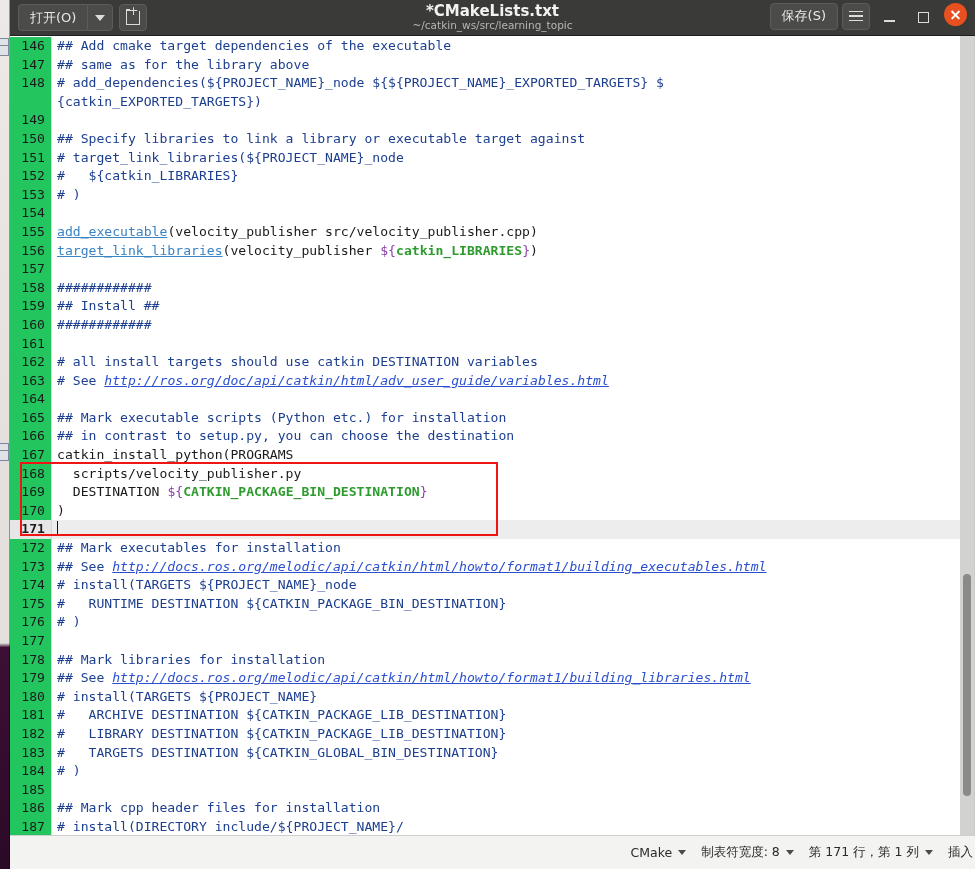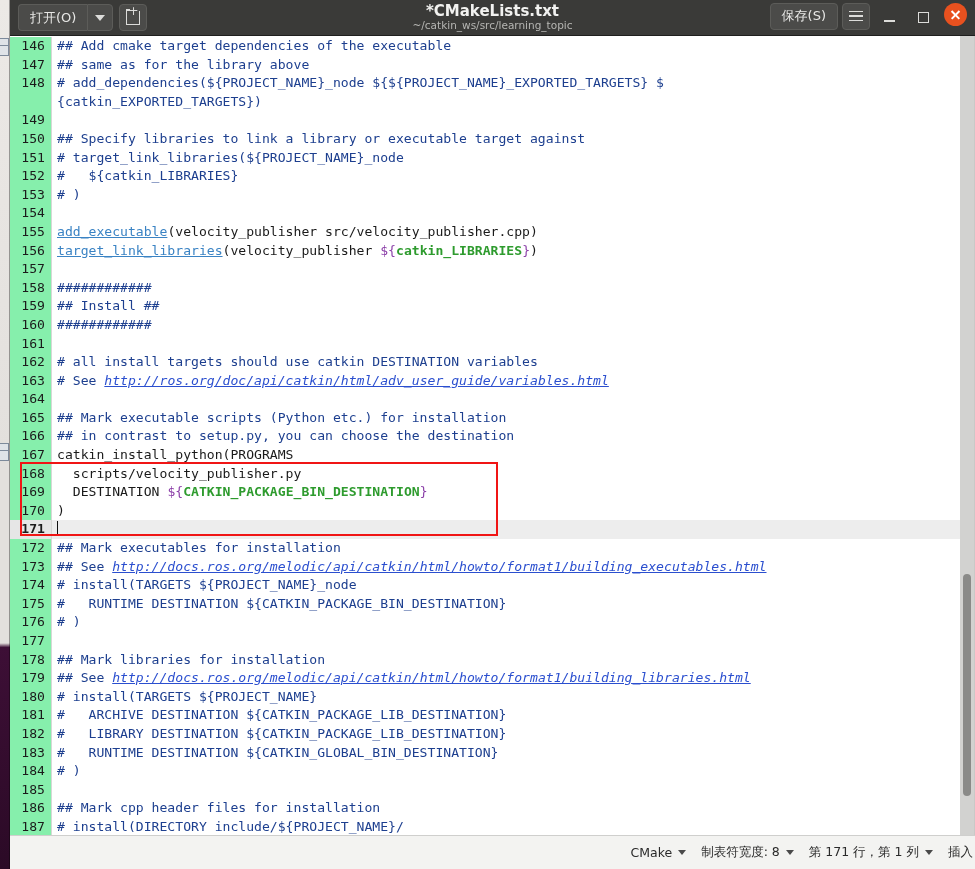--- a/index.html
+++ b/index.html
@@ -169,21 +169,21 @@
     display: flex;
     min-height: 18.6px;
     white-space: pre;
   }
   .row.current { background: #ededed; }
   .gutter {
     flex: 0 0 42px;
     text-align: right;
     padding-right: 6px;
     color: #1b1b1b;
-    background: #86efac;
+    background: #22c55e;
     border-right: 1px solid #d7d7d5;
     user-select: none;
   }
   .row.current .gutter { font-weight: bold; background: #e6e6e6; }
   .code {
     flex: 1 1 auto;
     padding-left: 5px;
     color: #1a1a1a;
     overflow: hidden;
   }
@@ -333,21 +333,21 @@
             <div class="row"><div class="gutter">173</div><div class="code"><span class="c-comment">## See </span><span class="c-url">http://docs.ros.org/melodic/api/catkin/html/howto/format1/building_executables.html</span></div></div>
             <div class="row"><div class="gutter">174</div><div class="code"><span class="c-comment"># install(TARGETS ${PROJECT_NAME}_node</span></div></div>
             <div class="row"><div class="gutter">175</div><div class="code"><span class="c-comment">#   RUNTIME DESTINATION ${CATKIN_PACKAGE_BIN_DESTINATION}</span></div></div>
             <div class="row"><div class="gutter">176</div><div class="code"><span class="c-comment"># )</span></div></div>
             <div class="row"><div class="gutter">177</div><div class="code"></div></div>
             <div class="row"><div class="gutter">178</div><div class="code"><span class="c-comment">## Mark libraries for installation</span></div></div>
             <div class="row"><div class="gutter">179</div><div class="code"><span class="c-comment">## See </span><span class="c-url">http://docs.ros.org/melodic/api/catkin/html/howto/format1/building_libraries.html</span></div></div>
             <div class="row"><div class="gutter">180</div><div class="code"><span class="c-comment"># install(TARGETS ${PROJECT_NAME}</span></div></div>
             <div class="row"><div class="gutter">181</div><div class="code"><span class="c-comment">#   ARCHIVE DESTINATION ${CATKIN_PACKAGE_LIB_DESTINATION}</span></div></div>
             <div class="row"><div class="gutter">182</div><div class="code"><span class="c-comment">#   LIBRARY DESTINATION ${CATKIN_PACKAGE_LIB_DESTINATION}</span></div></div>
-            <div class="row"><div class="gutter">183</div><div class="code"><span class="c-comment">#   RUNTIME DESTINATION ${CATKIN_GLOBAL_BIN_DESTINATION}</span></div></div>
+            <div class="row"><div class="gutter">183</div><div class="code"><span class="c-comment">#   TARGETS DESTINATION ${CATKIN_GLOBAL_BIN_DESTINATION}</span></div></div>
             <div class="row"><div class="gutter">184</div><div class="code"><span class="c-comment"># )</span></div></div>
             <div class="row"><div class="gutter">185</div><div class="code"></div></div>
             <div class="row"><div class="gutter">186</div><div class="code"><span class="c-comment">## Mark cpp header files for installation</span></div></div>
             <div class="row"><div class="gutter">187</div><div class="code"><span class="c-comment"># install(DIRECTORY include/${PROJECT_NAME}/</span></div></div>
           </div>
         <div id="redbox"></div>
       </div>
       <div id="vscroll">
         <div id="vthumb"></div>
       </div>

